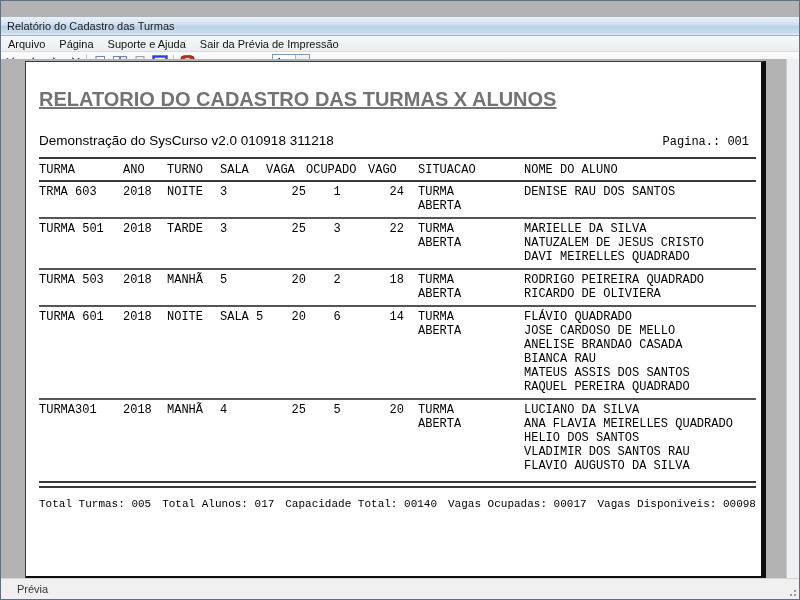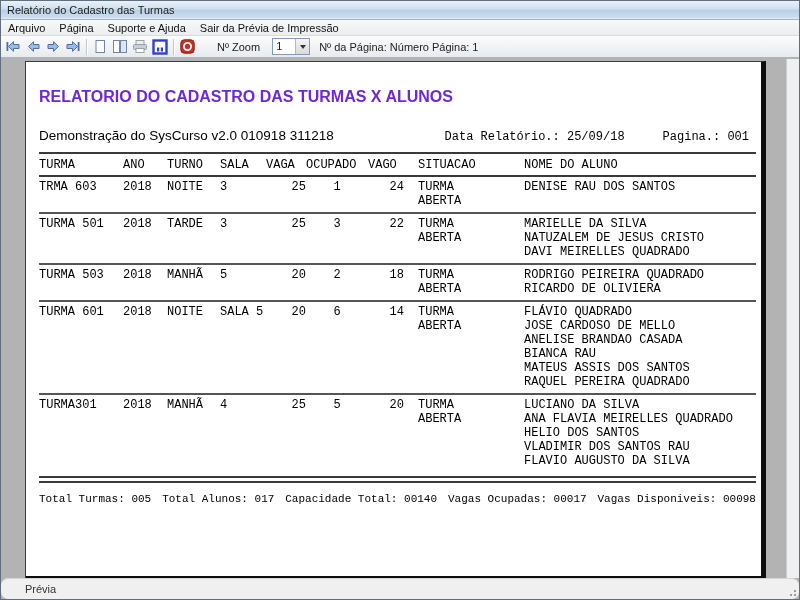--- a/index.html
+++ b/index.html
@@ -6,21 +6,21 @@
   html, body { width: 800px; height: 600px; font-family: "Liberation Sans", sans-serif; }
   .window {
     position: relative; width: 800px; height: 600px;
     border: 1px solid #5f6f80; background: #b3b3b3; overflow: hidden;
   }
   
   .titlebar {
     height: 19px; padding: 2px 6px;
     background: linear-gradient(#e9f1fa, #cfdff0 45%, #b9cfe6 50%, #cbdcee 90%, #e4eefa);
     border-bottom: 1px solid #9eb4cc;
-    font-size: 11px; color: #1b1b1b; display: flex; align-items: center;
+    font-size: 11px; color: #1b1b1b; display: flex; align-items: center; margin-top: 16px;
   }
   
   .menubar {
     height: 16px; background: linear-gradient(#f7f8f9, #ebedef);
     border-bottom: 1px solid #d9dbde;
     display: flex; align-items: center; font-size: 11px; color: #111;
   }
   .menu-item { padding: 5px 7px; cursor: default; }
   
   .toolbar {
@@ -38,21 +38,21 @@
   .page-info { margin-left: 9px; }
   
   .workspace { position: absolute; top: 58px; left: 0; right: 0; bottom: 21px; background: #b3b3b3; }
   .vscroll { position: absolute; top: 0; right: 0; width: 13px; bottom: 0; background: #eef0f2; border-left: 1px solid #c9cbce; }
   .page {
     position: absolute; left: 24px; top: 2px; width: 741px; height: 520px;
     background: #ffffff; border: 1px solid #3c3c3c;
     border-right: 5px solid #0d0d0d; border-bottom: 5px solid #0d0d0d;
     padding: 26px 10px 0 13px; overflow: hidden;
   }
-  .report-title { font-size: 16px; font-weight: bold; color: #6d28d9; letter-spacing: 0px; }
+  .report-title { font-size: 20px; font-weight: bold; color: #737373; letter-spacing: 0px; text-decoration: underline; }
   .sub-row { display: flex; justify-content: space-between; align-items: baseline; margin-top: 22px; padding-right: 2px; }
   .sub-left { font-size: 13.5px; color: #000; }
   .sub-right { font-family: "Liberation Mono", "DejaVu Sans Mono", monospace; font-size: 12px; display: flex; gap: 38px; }
   
   table.report { border-collapse: collapse; table-layout: fixed; width: 717px; margin-top: 8px;
     font-family: "Liberation Mono", "DejaVu Sans Mono", monospace; font-size: 12px; line-height: 14px; color: #000; }
   table.report th { font-weight: normal; text-align: left; padding: 4px 0 3px 0; }
   table.report thead tr { border-top: 2px solid #3a3a3a; border-bottom: 2px solid #3a3a3a; }
   table.report td { vertical-align: top; padding: 3px 0 4px 0; }
   table.report tbody tr { border-bottom: 2px solid #555; }
@@ -60,21 +60,21 @@
   .num-r { text-align: right; }
   .num-c { text-align: center; }
   td.alunos-cell { white-space: pre-line; }
   .dbl-line { width: 717px; margin-top: 4px; height: 7px; border-top: 2px solid #3a3a3a; border-bottom: 2px solid #3a3a3a; }
   .totals { width: 717px; margin-top: 10px; display: flex; justify-content: space-between;
     font-family: "Liberation Mono", "DejaVu Sans Mono", monospace; font-size: 11px; white-space: nowrap; }
   
   .statusbar {
     position: absolute; left: 0; right: 0; bottom: 0; height: 21px;
     background: #f0f0f0; border-top: 1px solid #d5d5d5;
-    font-size: 11px; color: #333; display: flex; align-items: center; padding: 0 24px; border-radius: 7px;
+    font-size: 11px; color: #333; display: flex; align-items: center; padding: 0 16px;
   }
   .grip { position: absolute; right: 2px; bottom: 2px; width: 12px; height: 12px;
     background:
       radial-gradient(circle at 10px 10px, #9a9a9a 1px, transparent 1.5px),
       radial-gradient(circle at 6px 10px, #9a9a9a 1px, transparent 1.5px),
       radial-gradient(circle at 10px 6px, #9a9a9a 1px, transparent 1.5px);
   }
 </style>
 </head>
 <body>
@@ -160,21 +160,20 @@
 
   <div class="workspace">
     <div class="vscroll"></div>
 
     <div class="page">
       <div class="report-title">RELATORIO DO CADASTRO DAS TURMAS X ALUNOS</div>
 
       <div class="sub-row">
         <span class="sub-left">Demonstração do SysCurso v2.0 010918 311218</span>
         <span class="sub-right">
-          <span>Data Relatório.: 25/09/18</span>
           <span>Pagina.: 001</span>
         </span>
       </div>
 
       <table class="report">
         <colgroup>
           <col style="width:84px">
             <col style="width:44px">
             <col style="width:53px">
             <col style="width:46px">

